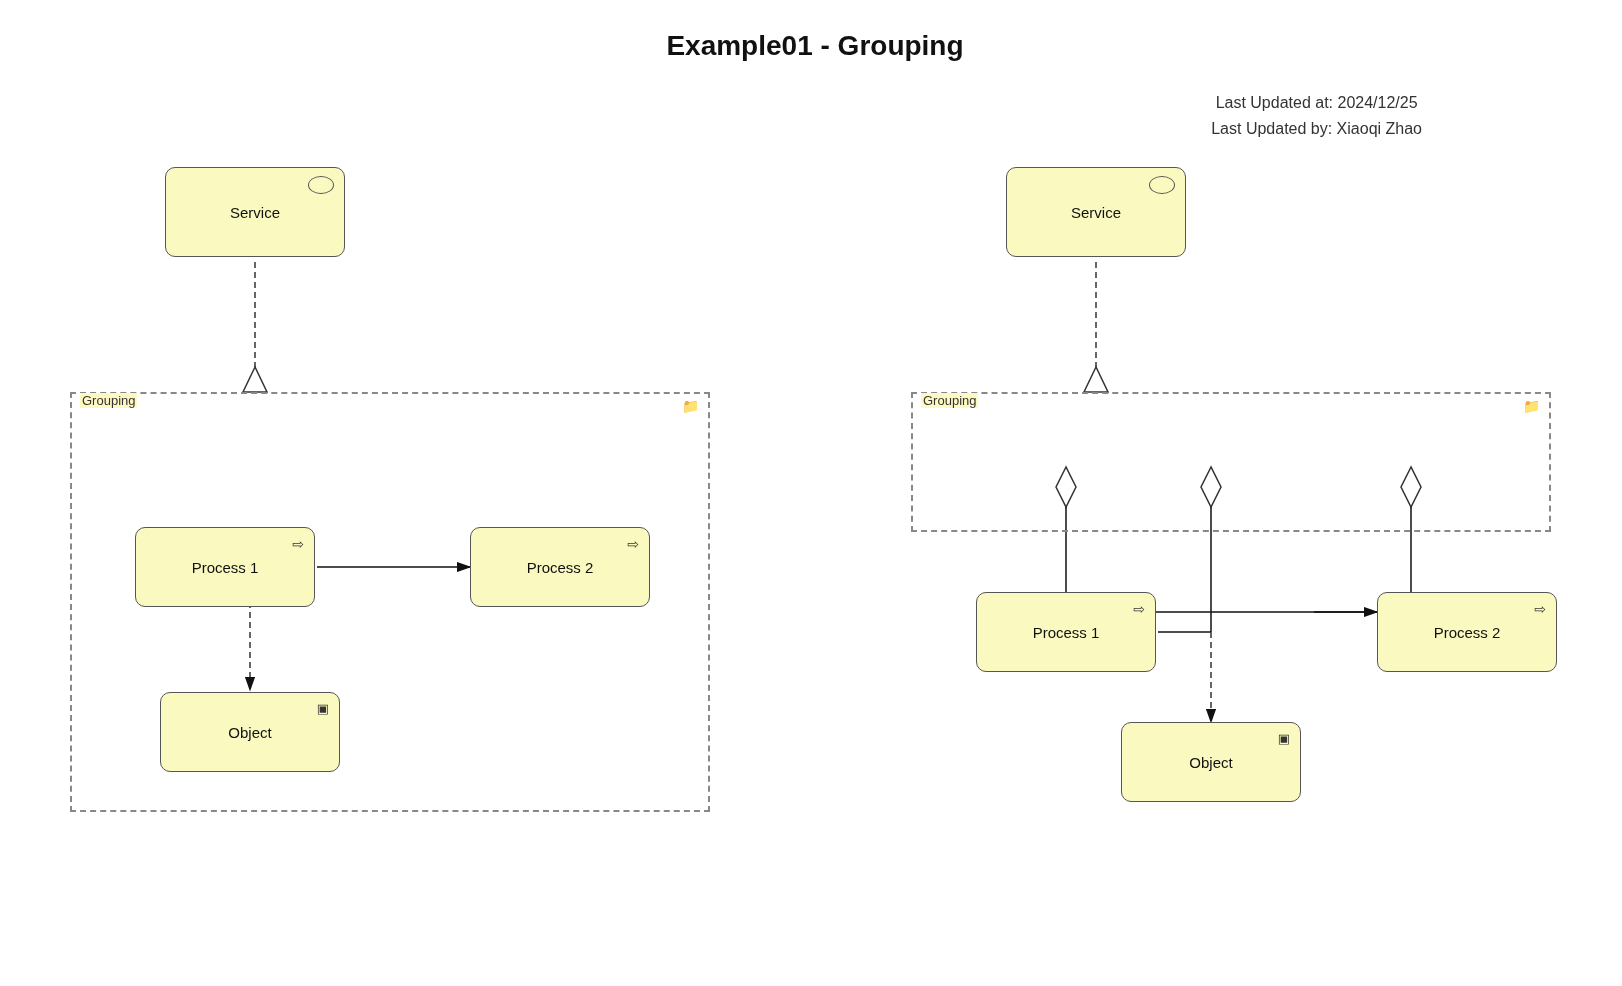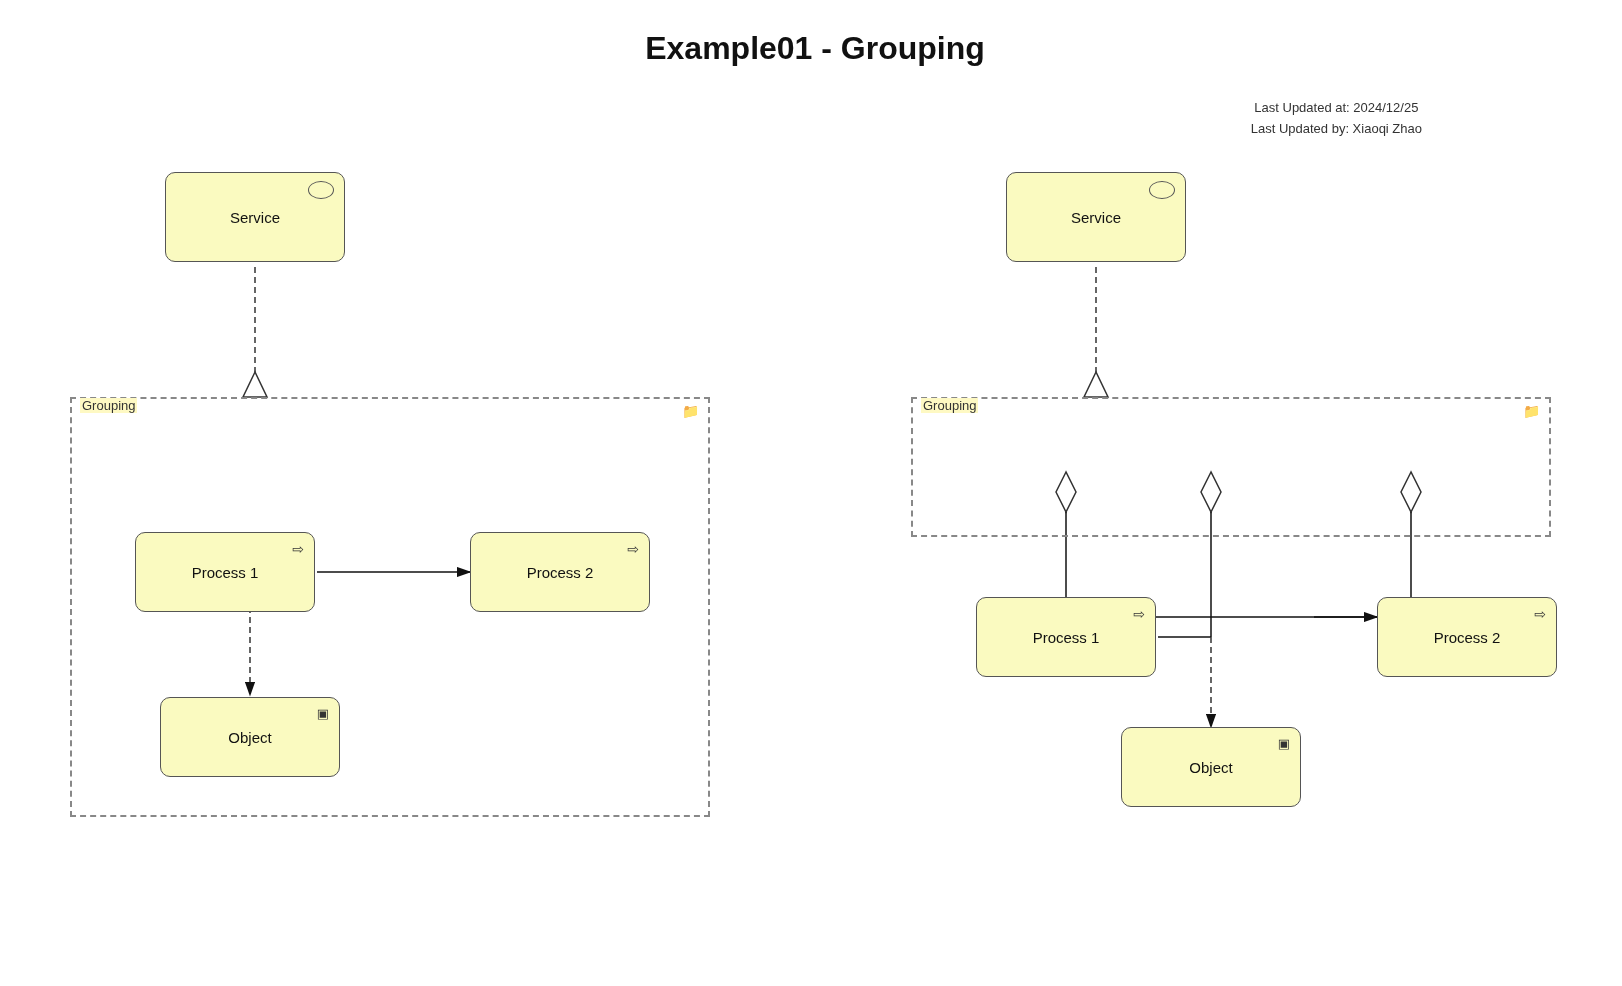--- a/index.html
+++ b/index.html
@@ -7,34 +7,34 @@
       background: #ffffff;
       font-family: 'Segoe UI', Arial, sans-serif;
       width: 1622px;
       min-height: 986px;
       position: relative;
       overflow: hidden;
     }
 
     .page-title {
       text-align: center;
-      font-size: 32px;
+      font-size: 28px;
       font-weight: bold;
       padding-top: 30px;
       padding-bottom: 10px;
       color: #111;
       margin-left: 8px;
     }
 
     .meta-info {
       position: absolute;
-      top: 98px;
+      top: 90px;
       right: 200px;
       text-align: center;
-      font-size: 13px;
+      font-size: 16px;
       color: #333;
       line-height: 1.6;
     }
 
     .diagrams-container {
       display: flex;
       flex-direction: row;
       justify-content: center;
       gap: 180px;
       padding-top: 40px;

